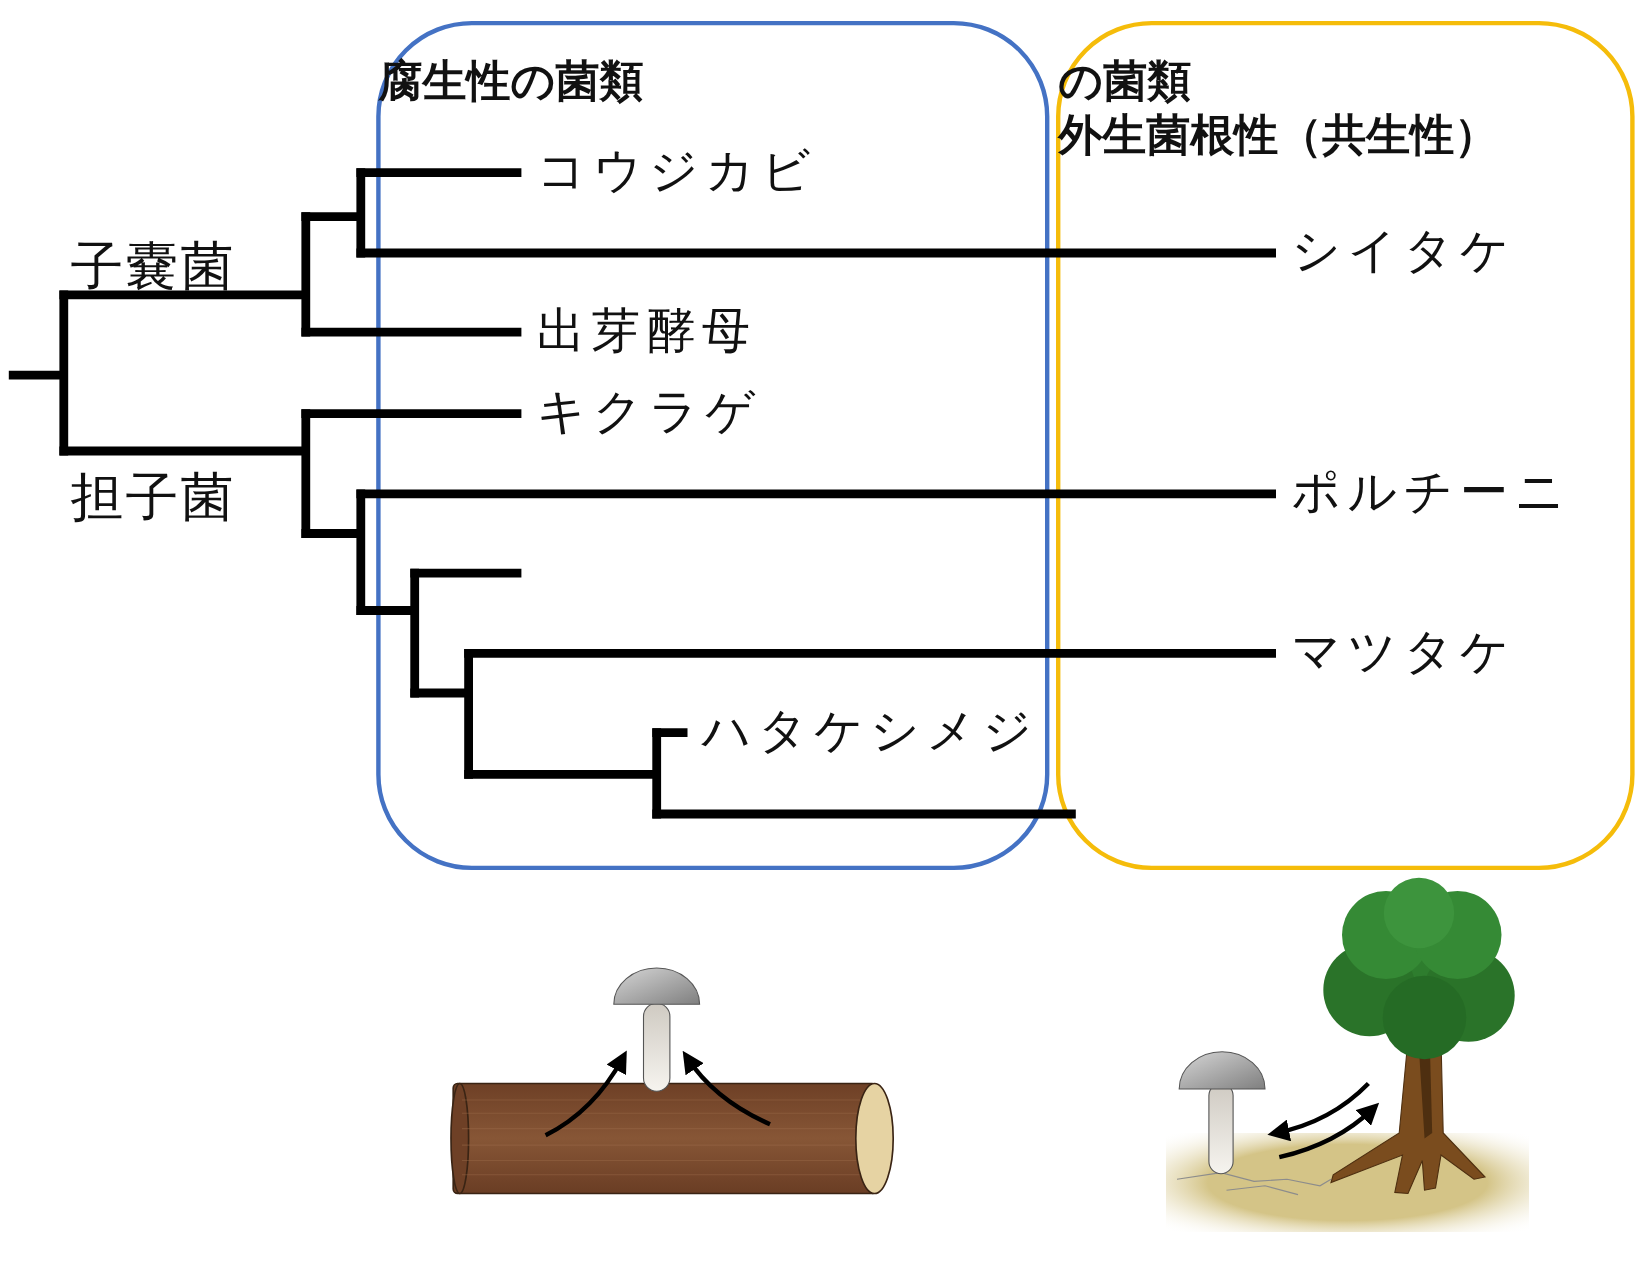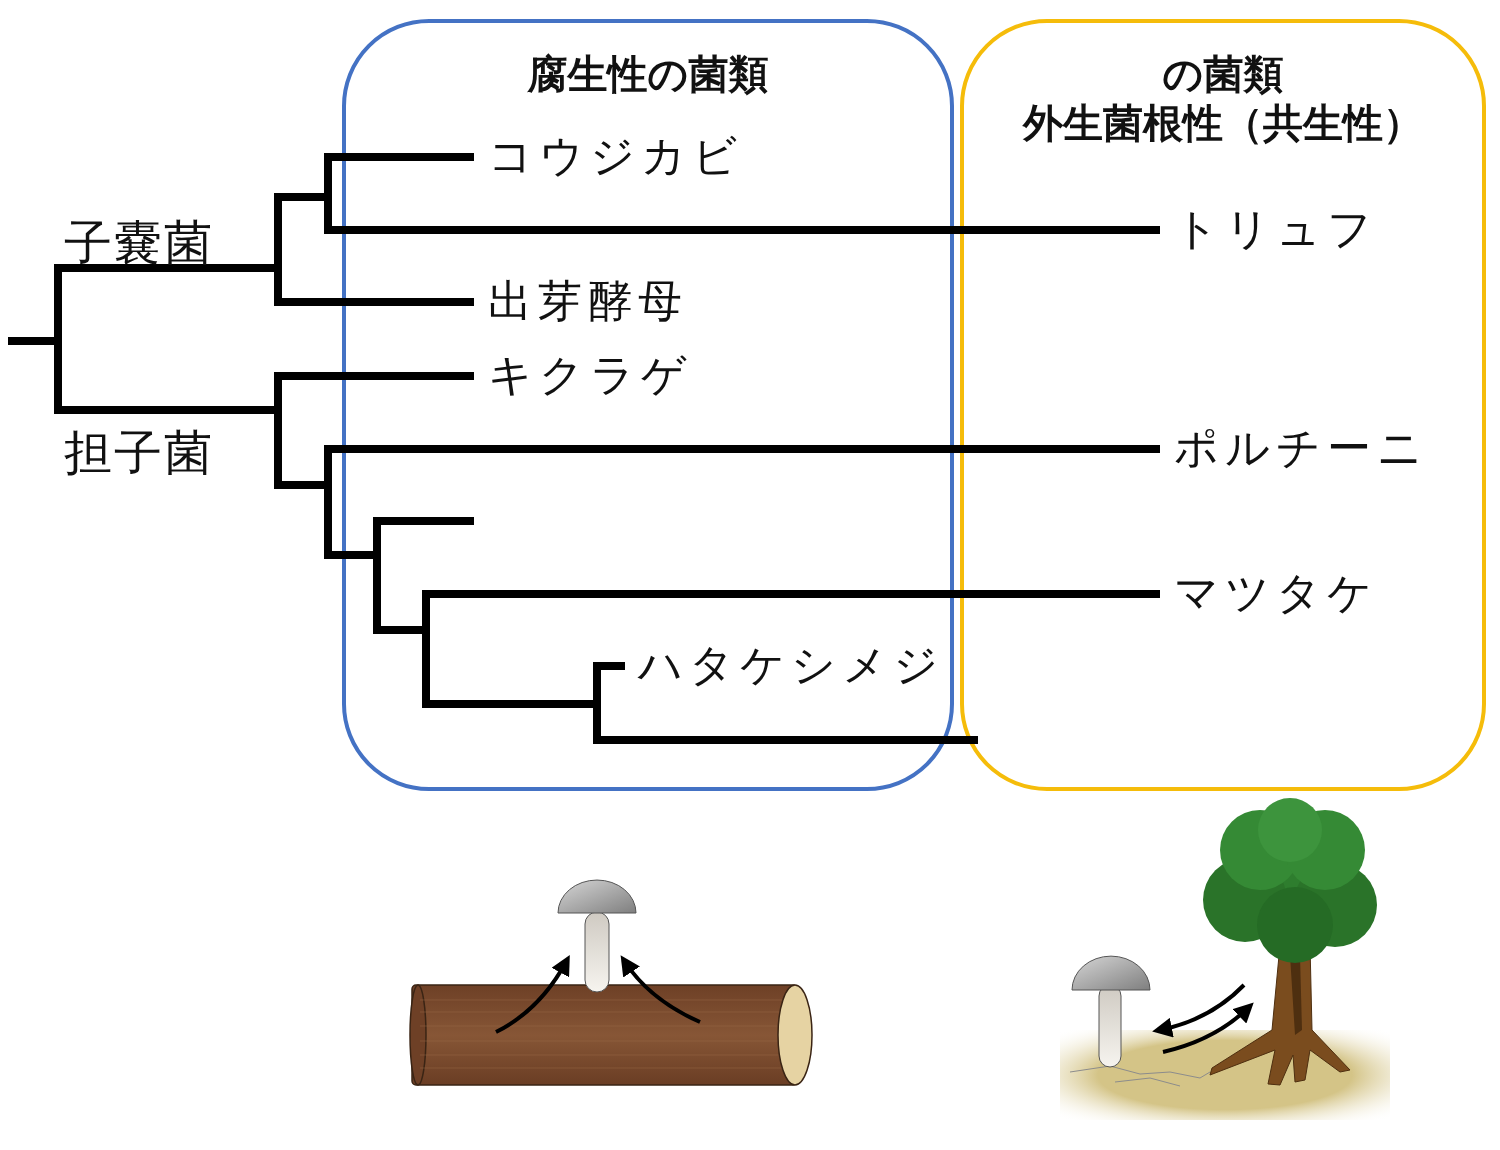--- a/index.html
+++ b/index.html
@@ -2,21 +2,21 @@
 <html><head>
 <meta charset="utf-8">
 <style>
   html, body { margin: 0; padding: 0; background: #ffffff; }
   body { width: 1500px; height: 1150px; position: relative; overflow: hidden;
          font-family: "DejaVu Sans", "Liberation Sans", sans-serif; }
   #stage { position: absolute; left: 0; top: 0; width: 1500px; height: 1150px; }
   .lbl { position: absolute; color: #111; white-space: nowrap; line-height: 1; }
   .taxon { font-size: 44px; font-weight: 400; letter-spacing: 6px; }
   .group { font-size: 48px; font-weight: 400; letter-spacing: 2px; }
-  .box-title { font-size: 40px; font-weight: 700; text-align: center; line-height: 1.22; }
+  .box-title { font-size: 40px; font-weight: 700; text-align: left; line-height: 1.22; }
 </style>
 </head>
 <body>
 
 <div id="stage">
 
   <svg id="diagram" width="1500" height="1150" viewBox="0 0 1500 1150" style="position:absolute;left:0;top:0;">
     <defs>
       <linearGradient id="capGrad" x1="0" y1="0" x2="1" y2="1">
         <stop offset="0" stop-color="#d6d6d6"></stop>
@@ -122,20 +122,20 @@
   <div class="lbl box-title" style="left:344px; top:50px; width:608px;">腐生性の菌類</div>
   <div class="lbl box-title" style="left:962px; top:50px; width:522px;">
     <div>の菌類</div>
     <div>外生菌根性（共生性）</div>
   </div>
 
   <div class="lbl group" style="left:64px; top:218px;">子嚢菌</div>
   <div class="lbl group" style="left:64px; top:428px;">担子菌</div>
 
   <div class="lbl taxon" style="left:488px; top:134px;">コウジカビ</div>
-  <div class="lbl taxon" style="left:1174px; top:207px;">トリュフ</div>
+  <div class="lbl taxon" style="left:1174px; top:207px;">シイタケ</div>
   <div class="lbl taxon" style="left:488px; top:279px;">出芽酵母</div>
   <div class="lbl taxon" style="left:488px; top:353px;">キクラゲ</div>
   <div class="lbl taxon" style="left:1174px; top:426px;">ポルチーニ</div>
   <div class="lbl taxon" style="left:1174px; top:571px;">マツタケ</div>
   <div class="lbl taxon" style="left:638px; top:643px;">ハタケシメジ</div>
 
 </div>
 
 </body></html>

